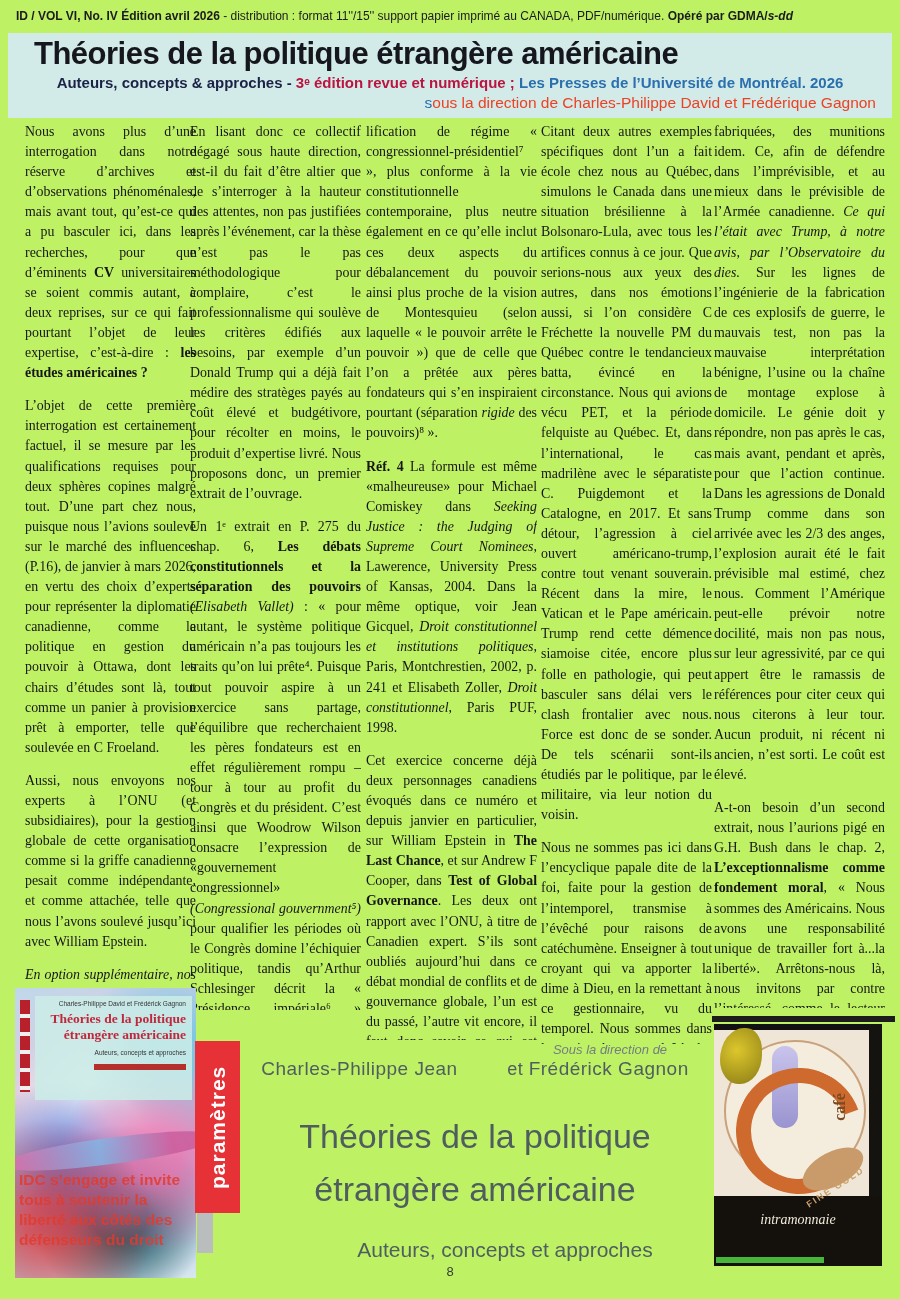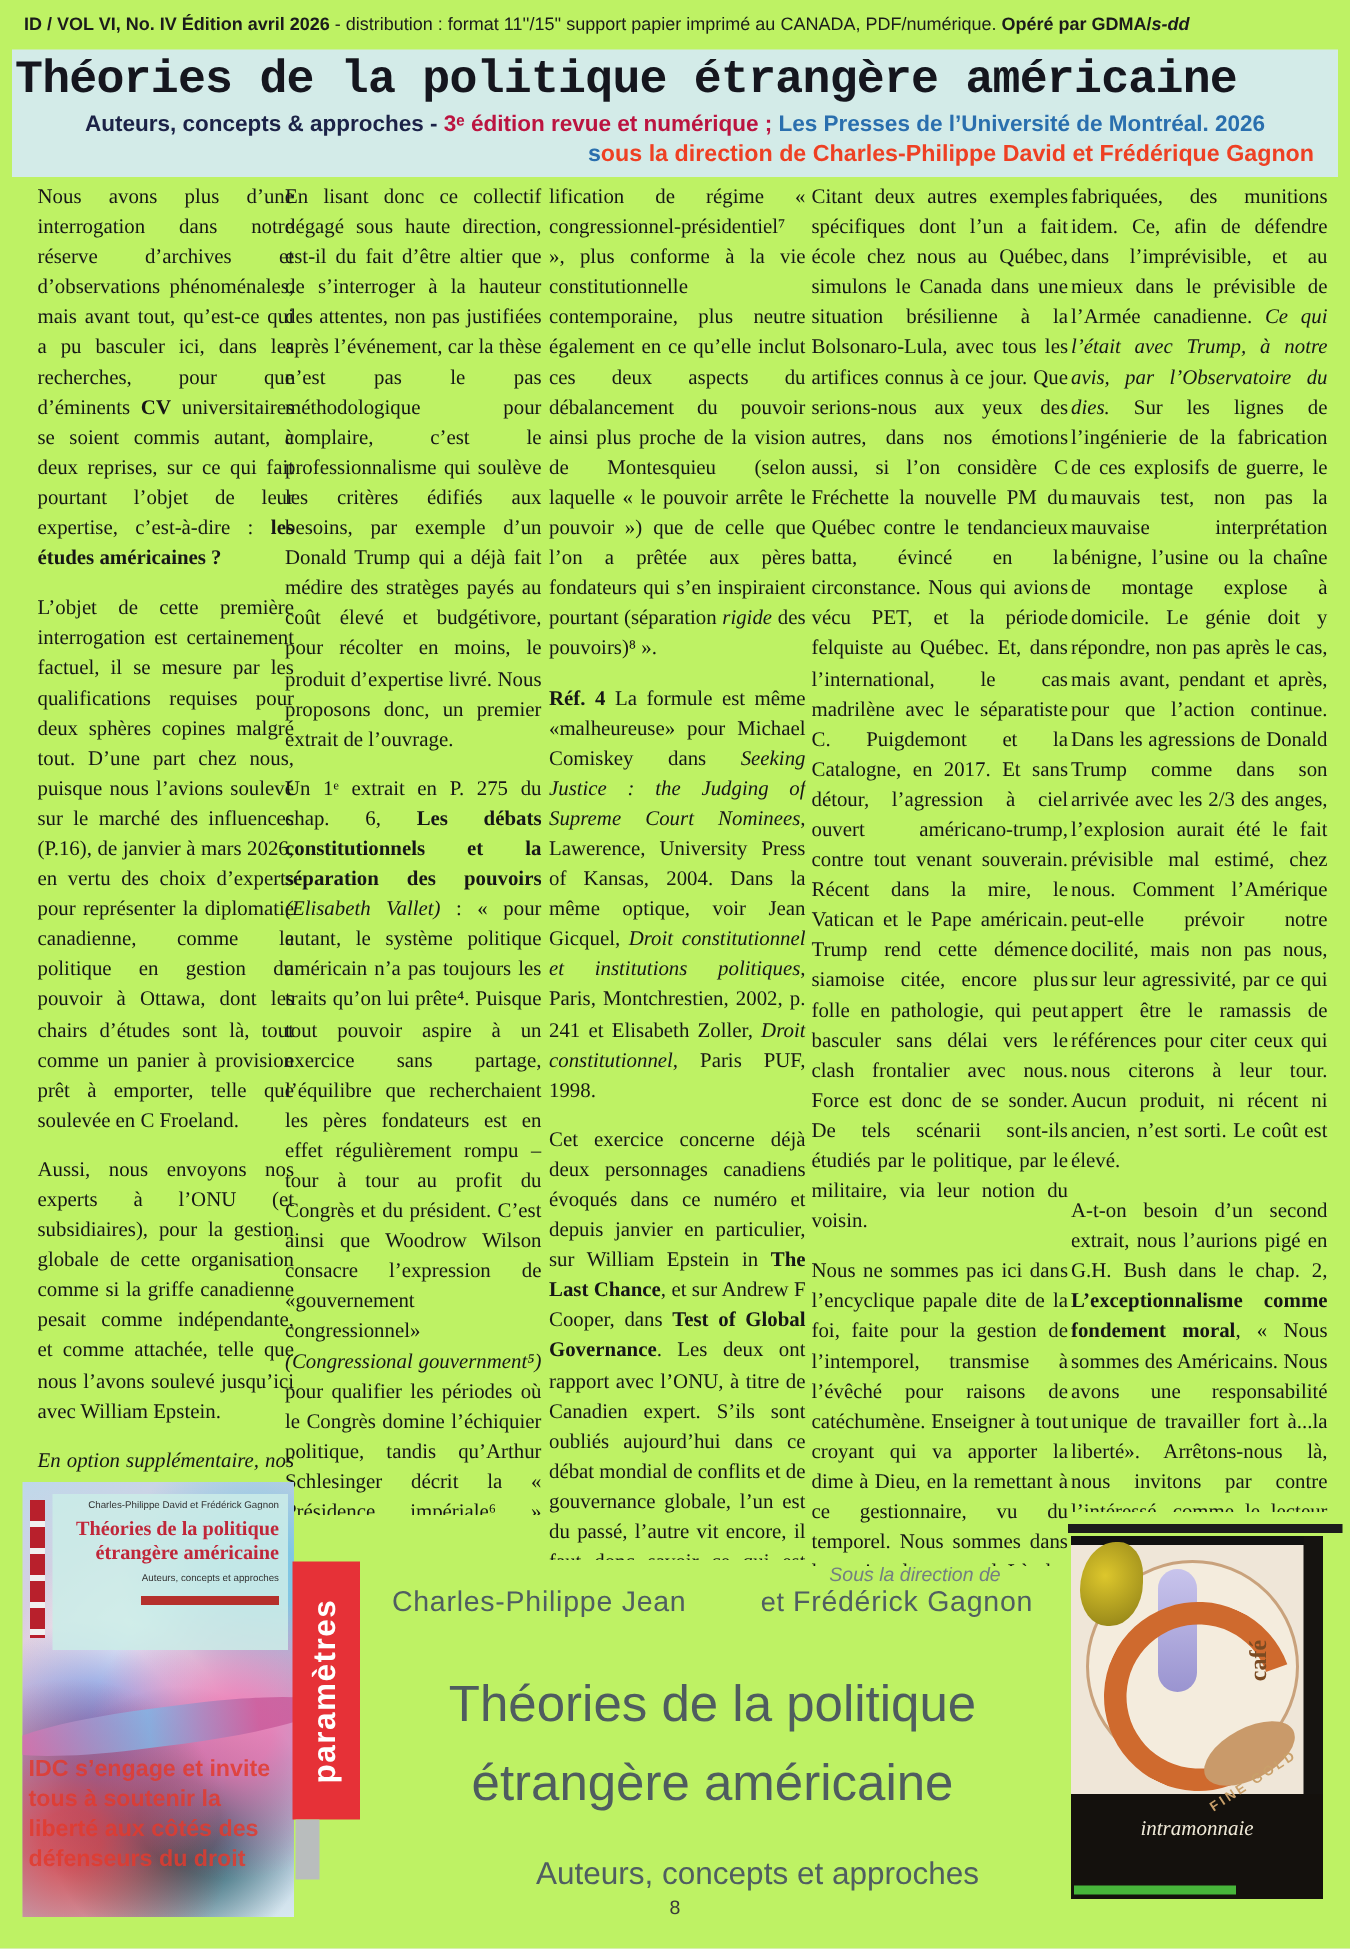--- a/index.html
+++ b/index.html
@@ -7,29 +7,29 @@
         font-family:"Liberation Serif",serif;color:#161616;}
 
   
   .masthead{position:absolute;left:16px;top:9px;width:870px;
             font-family:"Liberation Sans",sans-serif;font-size:12px;color:#1b1b1b;white-space:nowrap;}
   .mh-b{font-weight:bold;}
   .mh-bi{font-weight:bold;font-style:italic;}
 
   
   .banner{position:absolute;left:8px;top:33px;width:884px;height:85px;background:#d3ebe8;}
-  .banner-title{position:absolute;left:2px;top:3px;font-family:Liberation Mono, monospace;
+  .banner-title{position:absolute;left:26px;top:3px;font-family:Liberation Sans, sans-serif;
                 font-weight:bold;font-size:31px;letter-spacing:-.5px;color:#15161e;}
   .banner-sub1{position:absolute;left:0;top:41px;width:100%;text-align:center;
                font-family:"Liberation Sans",sans-serif;font-weight:bold;font-size:15px;}
   .s1d{color:#1c2247;}
   .s1r{color:#bb1440;}
   .s1b{color:#2a6fae;}
   .banner-sub2{position:absolute;right:16px;top:61px;font-family:"Liberation Sans",sans-serif;
-               font-weight:bold;font-size:15.5px;}
+               font-weight:normal;font-size:15.5px;}
   .s2b{color:#2a6fae;}
   .s2r{color:#ee4023;}
 
   
   .col{position:absolute;top:122px;width:171px;overflow:hidden;
        font-size:13.9px;line-height:20.1px;text-align:justify;hyphens:auto;-webkit-hyphens:auto;}
   .col p{margin:0 0 13px 0;}
   .col span.b{font-weight:bold;}
   .col span.i{font-style:italic;}
   .c0{left:25px;height:862px;}

